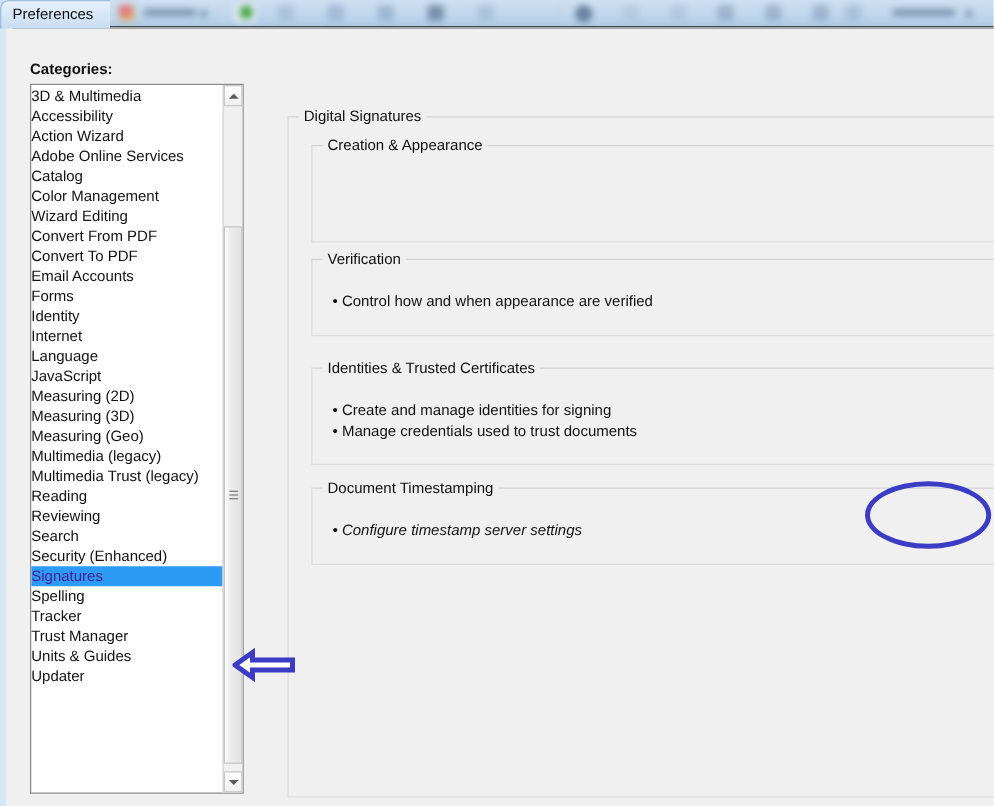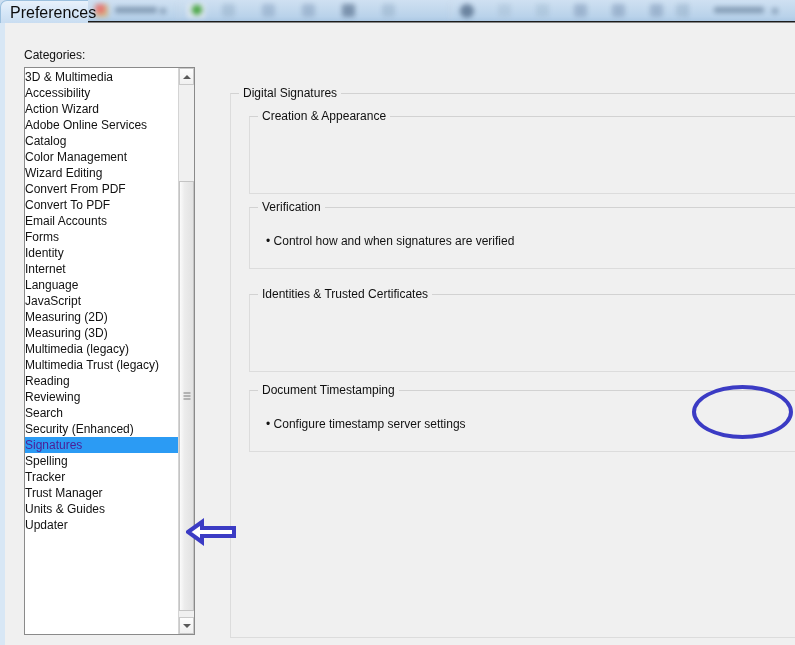--- a/index.html
+++ b/index.html
@@ -69,21 +69,21 @@
     background: linear-gradient(180deg, #e8f1fb 0%, #d5e6f7 55%, #c9ddf1 100%);
     border-top: 1px solid #9cc0de;
     border-left: 1px solid #9cc0de;
     border-top-left-radius: 7px;
     box-sizing: border-box;
     z-index: 5;
   }
   .dialog-title {
     position: absolute;
     left: 10px; top: 4px;
-    font-size: 16px;
+    font-size: 12px;
     color: #0d0d0d;
     white-space: nowrap;
     z-index: 6;
   }
 
   
   .dialog-body {
     position: absolute;
     left: 0; top: 22px;
     width: 795px;
@@ -101,20 +101,21 @@
     border-top: 1px solid #868686;
     box-sizing: border-box;
   }
 
   
   .categories-label {
     position: absolute;
     left: 14px; top: 25px;
     font-size: 12px;
     color: #101010;
+    font-weight: bold;
   }
 
   .category-list {
     position: absolute;
     left: 14px; top: 44px;
     width: 171px;
     height: 568px;
     background: #ffffff;
     border: 1px solid #8a8a8a;
     box-sizing: border-box;
@@ -300,20 +301,21 @@
             <div class="cat-item">Convert From PDF</div>
             <div class="cat-item">Convert To PDF</div>
             <div class="cat-item">Email Accounts</div>
             <div class="cat-item">Forms</div>
             <div class="cat-item">Identity</div>
             <div class="cat-item">Internet</div>
             <div class="cat-item">Language</div>
             <div class="cat-item">JavaScript</div>
             <div class="cat-item">Measuring (2D)</div>
             <div class="cat-item">Measuring (3D)</div>
+            <div class="cat-item">Measuring (Geo)</div>
             <div class="cat-item">Multimedia (legacy)</div>
             <div class="cat-item">Multimedia Trust (legacy)</div>
             <div class="cat-item">Reading</div>
             <div class="cat-item">Reviewing</div>
             <div class="cat-item">Search</div>
             <div class="cat-item">Security (Enhanced)</div>
             <div class="cat-item selected">Signatures</div>
             <div class="cat-item">Spelling</div>
             <div class="cat-item">Tracker</div>
             <div class="cat-item">Trust Manager</div>
@@ -340,29 +342,33 @@
 
       <div class="group outer-group">
         <span class="group-legend">Digital Signatures</span>
         <div id="sections">
             <div class="group inner-group" style="top: 22px; height: 78px;">
               <span class="group-legend">Creation &amp; Appearance</span>
             </div>
             <div class="group inner-group" style="top: 113px; height: 62px;">
               <span class="group-legend">Verification</span>
               <div class="bullets" style="top: 25px;">
-                <div>• Control how and when signatures are verified</div>
+                <div>• Control how and when appearance are verified</div>
               </div>
             </div>
             <div class="group inner-group" style="top: 200px; height: 78px;">
               <span class="group-legend">Identities &amp; Trusted Certificates</span>
+              <div class="bullets" style="top: 25px;">
+                <div>• Create and manage identities for signing</div>
+                <div>• Manage credentials used to trust documents</div>
+              </div>
             </div>
             <div class="group inner-group" style="top: 296px; height: 62px;">
               <span class="group-legend">Document Timestamping</span>
-              <div class="bullets" style="top: 25px;">
+              <div class="bullets" style="top: 25px; font-style: italic;">
                 <div>• Configure timestamp server settings</div>
               </div>
             </div>
           </div>
       </div>
 
     </div>
   </div>
 
   <div class="dialog-titlebar"></div>

